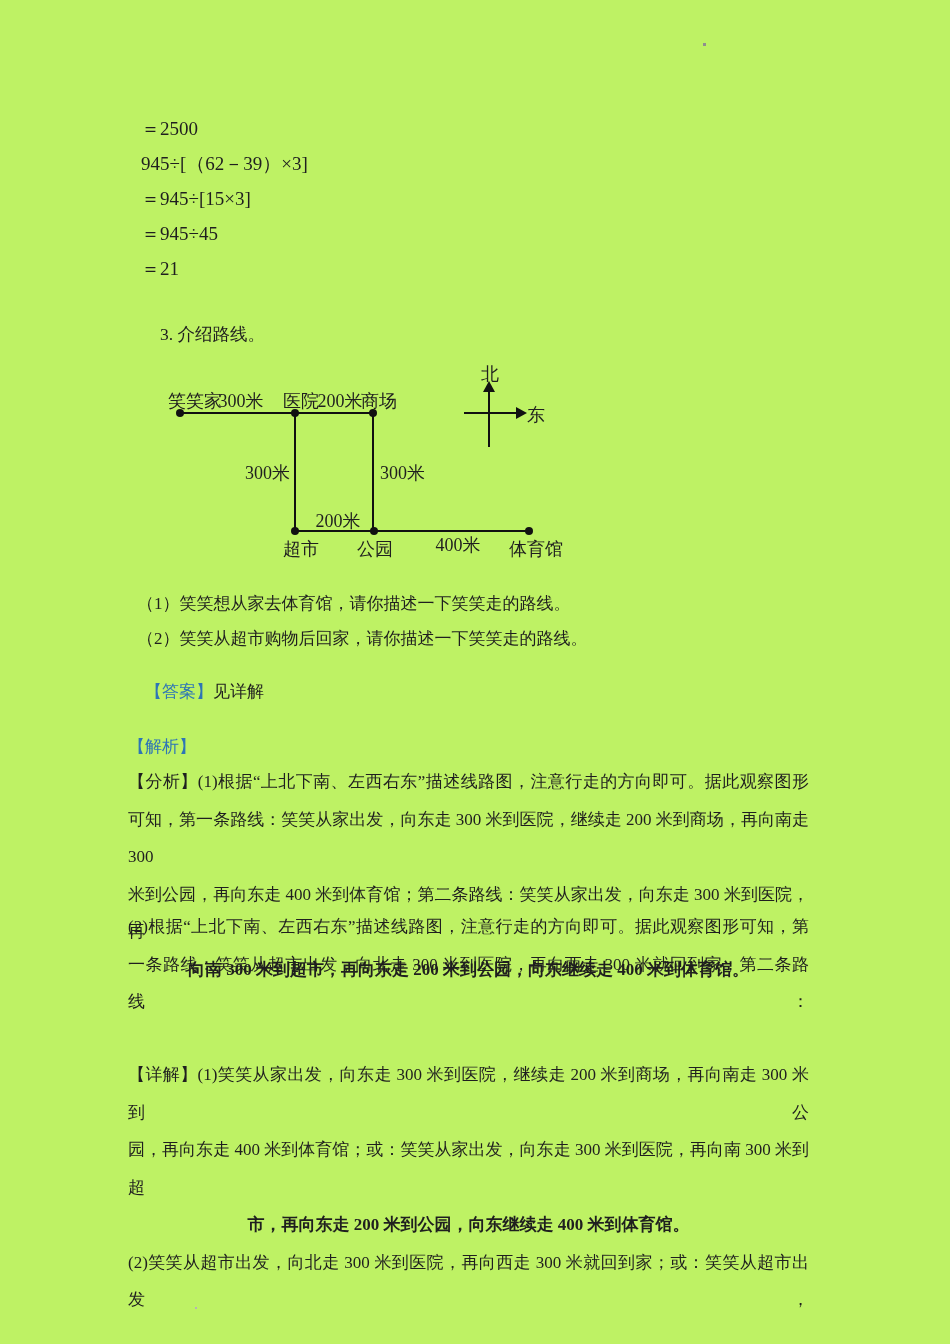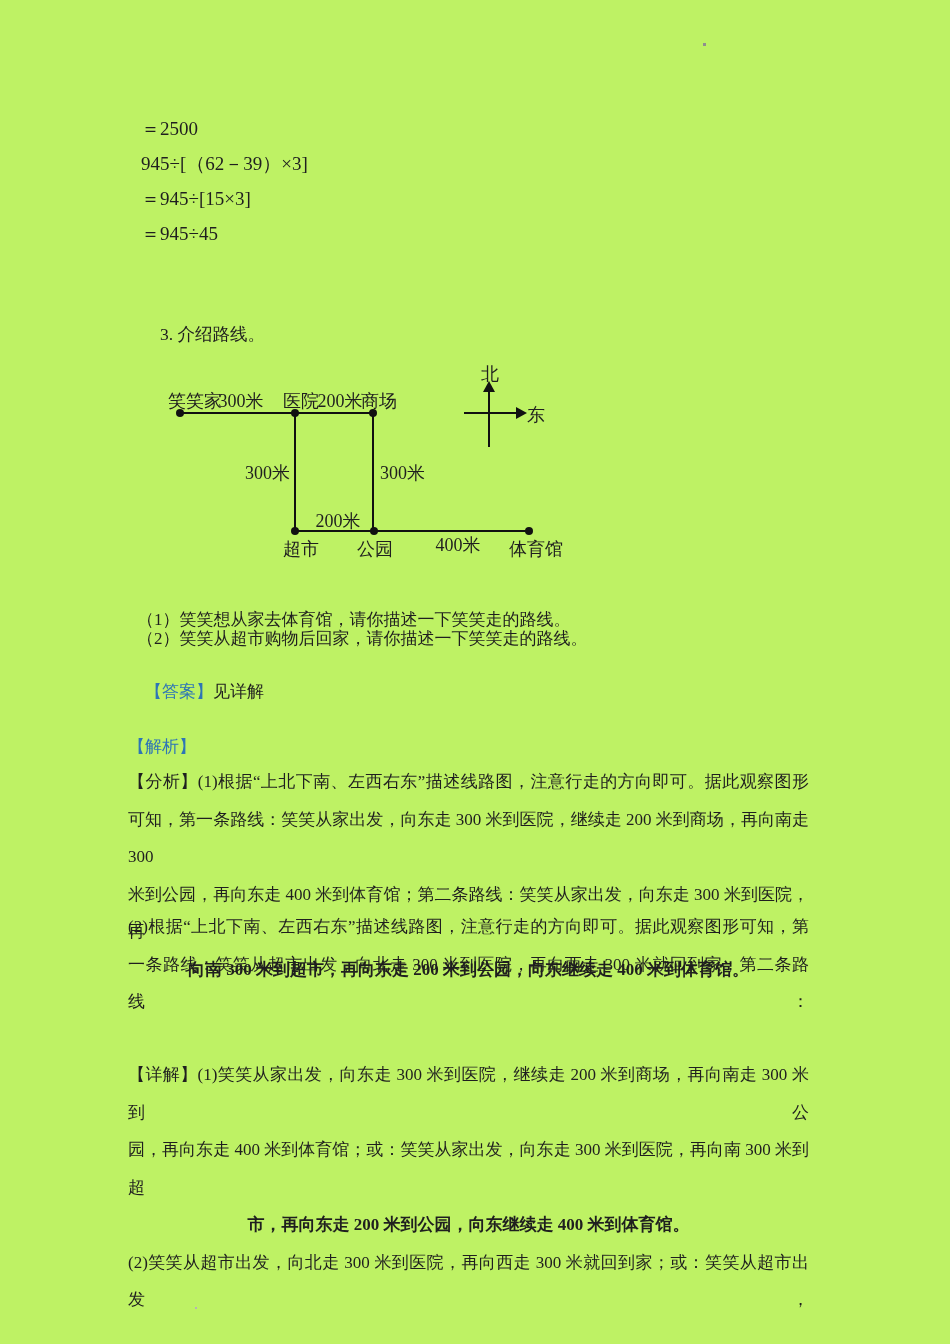--- a/index.html
+++ b/index.html
@@ -43,20 +43,21 @@
 <div id="page">
 
   <div class="artifact" style="left:703px;top:43px;width:3px;height:3px;"></div>
   <div class="artifact" style="left:195px;top:1307px;width:2px;height:2px;background:#b5b5b5;"></div>
 
   <div id="equations" class="abs">
     <div class="eq-line">＝2500</div>
     <div class="eq-line">945÷[（62－39）×3]</div>
     <div class="eq-line">＝945÷[15×3]</div>
     <div class="eq-line">＝945÷45</div>
+    <div class="eq-line">＝21</div>
   </div>
 
 
   <div id="question-label" class="abs">3. 介绍路线。</div>
 
   <div>
 
     <div class="road" style="left:180px;top:412px;width:194px;height:2px;"></div>
     <div class="road" style="left:294px;top:413px;width:2px;height:119px;"></div>
     <div class="road" style="left:372px;top:413px;width:2px;height:119px;"></div>
@@ -85,21 +86,21 @@
     <div>
       <div class="road" style="left:488px;top:391px;width:2px;height:56px;"></div>
       <div class="tri-up" style="left:483px;top:381px;"></div>
       <div class="road" style="left:464px;top:412px;width:53px;height:2px;"></div>
       <div class="tri-right" style="left:516px;top:407px;"></div>
       <div class="map-label" style="left:490px;top:362px;">北</div>
       <div class="map-label lalign" style="left:527px;top:403px;">东</div>
     </div>
   </div>
 
-  <div class="abs sub-q" style="top:592px;margin-top:16px;">（1）笑笑想从家去体育馆，请你描述一下笑笑走的路线。</div>
+  <div class="abs sub-q" style="top:592px;">（1）笑笑想从家去体育馆，请你描述一下笑笑走的路线。</div>
   <div class="abs sub-q" style="top:627px;">（2）笑笑从超市购物后回家，请你描述一下笑笑走的路线。</div>
 
   <div class="abs tagline" style="top:660px;">
     <span class="blue-tag">【答案】</span><span>见详解</span>
   </div>
 
   <div class="abs tagline blue-tag" style="top:735px;">【解析】</div>
 
   <div class="abs para" style="top:763px;">
     <div class="jline">【分析】(1)根据“上北下南、左西右东”描述线路图，注意行走的方向即可。据此观察图形</div>

